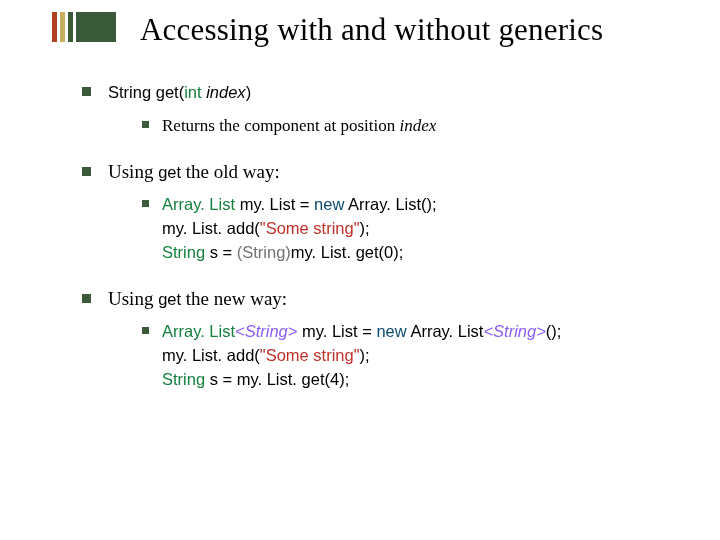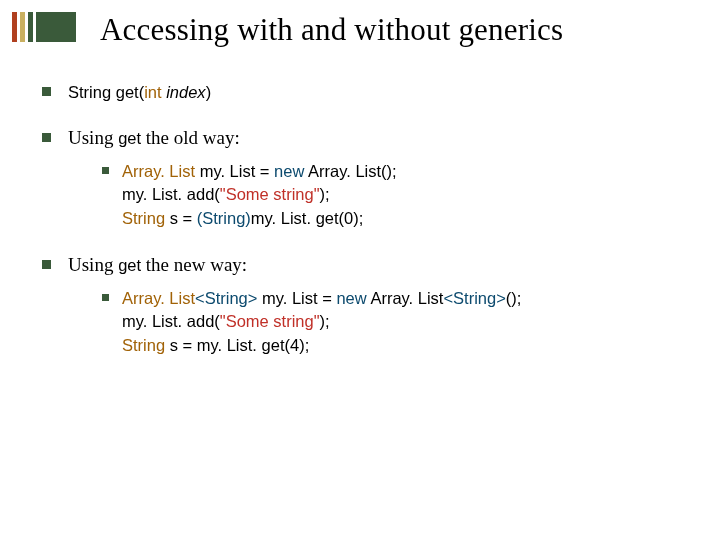--- a/index.html
+++ b/index.html
@@ -10,20 +10,21 @@
     background: #ffffff;
     font-family: "Times New Roman", Times, serif;
     color: #000;
     overflow: hidden;
   }
   .slide {
     position: relative;
     width: 588px;
     height: 540px;
     box-sizing: border-box;
+    margin-left: 40px;
   }
   .accent {
     position: absolute;
     left: 12px;
     top: 12px;
     display: flex;
     gap: 0;
   }
   .accent .bar {
     height: 30px;
@@ -85,25 +86,25 @@
     content: "";
     position: absolute;
     left: 0;
     top: 7px;
     width: 7px;
     height: 7px;
     background: #3a5a3a;
   }
 
   .code { font-family: Verdana, Geneva, sans-serif; font-size: 16.5px; }
-  .kw-type { color: #a16207; text-align: right; }
+  .kw-type { color: #15803d; text-align: right; }
   .kw-new  { color: #0c4a6e; }
-  .gen     { color: #0c4a6e; }
+  .gen     { color: #8b5cf6; font-style: italic; }
   .str     { color: #c03028; }
-  .cast    { color: #0c4a6e; }
+  .cast    { color: #737373; }
   .ital    { font-style: italic; }
 </style>
 </head>
 <body>
 
 <div class="slide">
 
   <div class="accent">
     <div class="bar b1"></div>
     <div class="bar b2"></div>
@@ -115,20 +116,25 @@
 
   <div class="body">
     <ul class="lvl1">
 
       <li>
         <span class="code">
           <span>String</span>
           <span> </span>
           <span>get</span><span>(</span><span class="kw-type">int</span><span> </span><span class="ital">index</span><span>)</span>
         </span>
+        <ul class="lvl2">
+          <li>
+            <span>Returns the component at position </span><span class="ital">index</span>
+          </li>
+        </ul>
       </li>
 
       <li>
         <span>Using </span><span class="code">get</span><span> the old way:</span>
         <ul class="lvl2">
           <li>
             <span class="code">
               <span class="kw-type">Array. List</span><span> my. List = </span><span class="kw-new">new</span><span> Array. List();</span><br>
               <span>my. List. add(</span><span class="str">"Some string"</span><span>);</span><br>
               <span class="kw-type">String</span><span> s = </span><span class="cast">(String)</span><span>my. List. get(0);</span>

